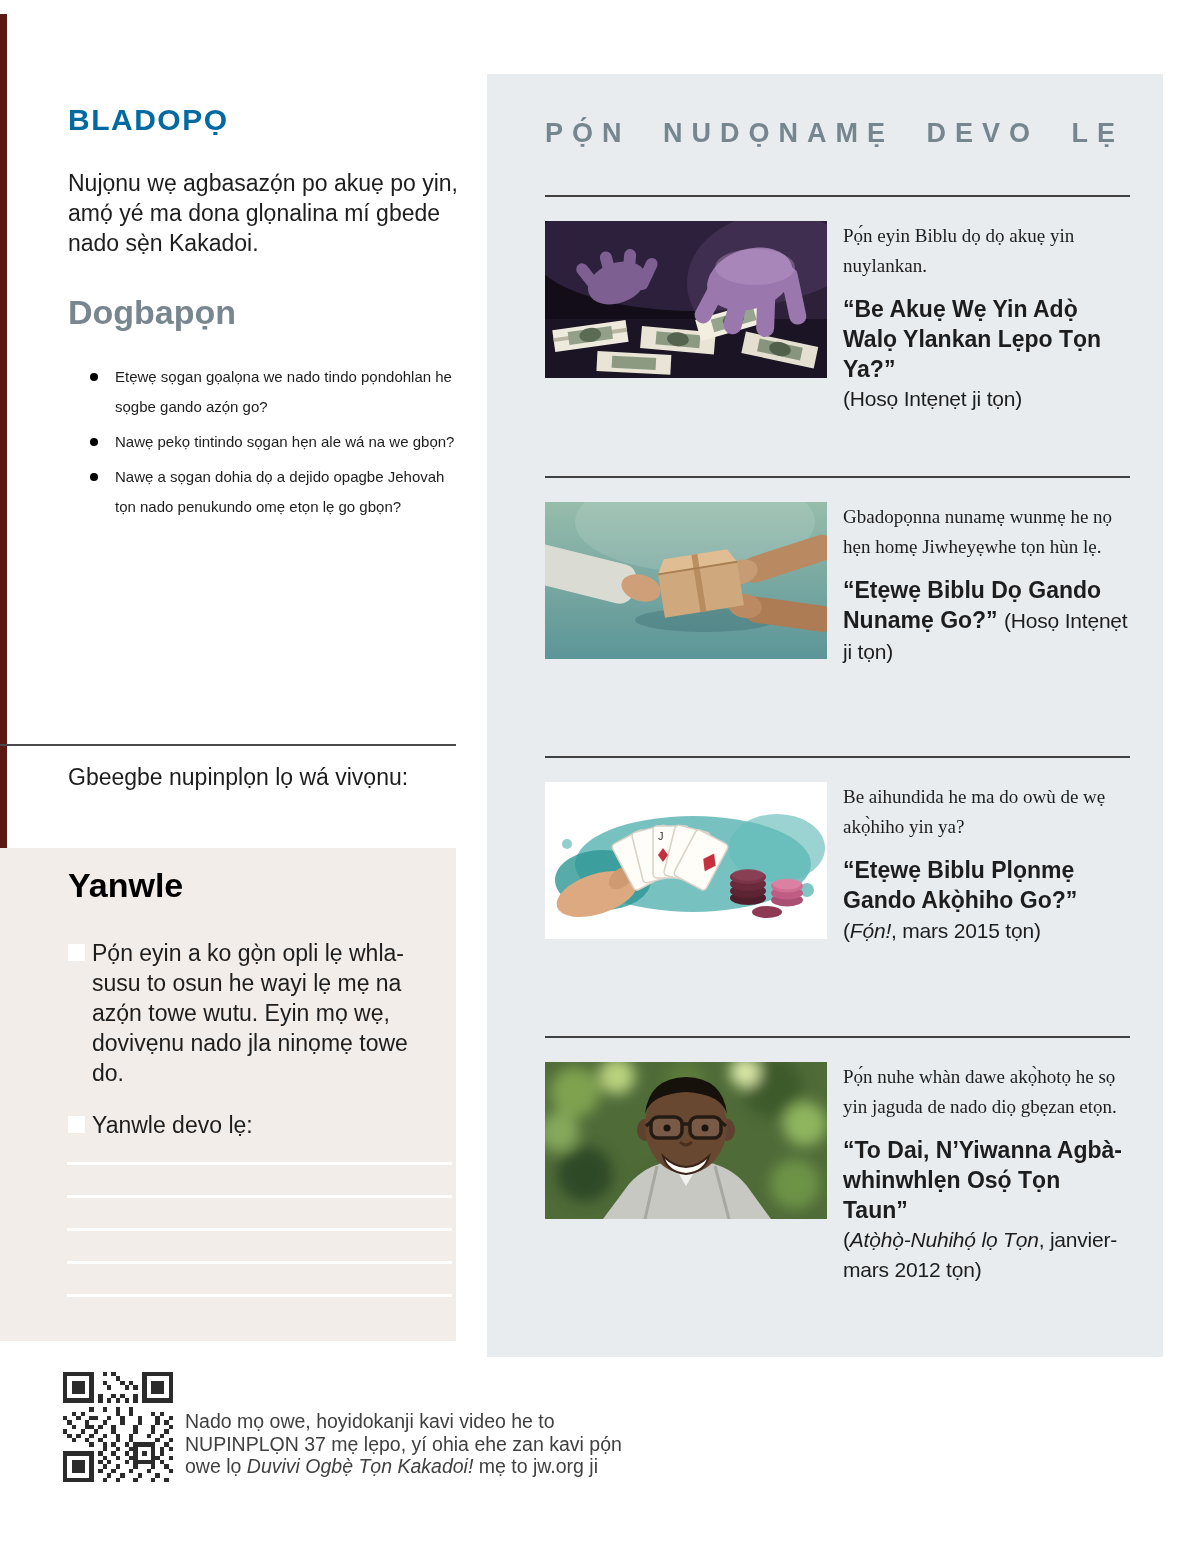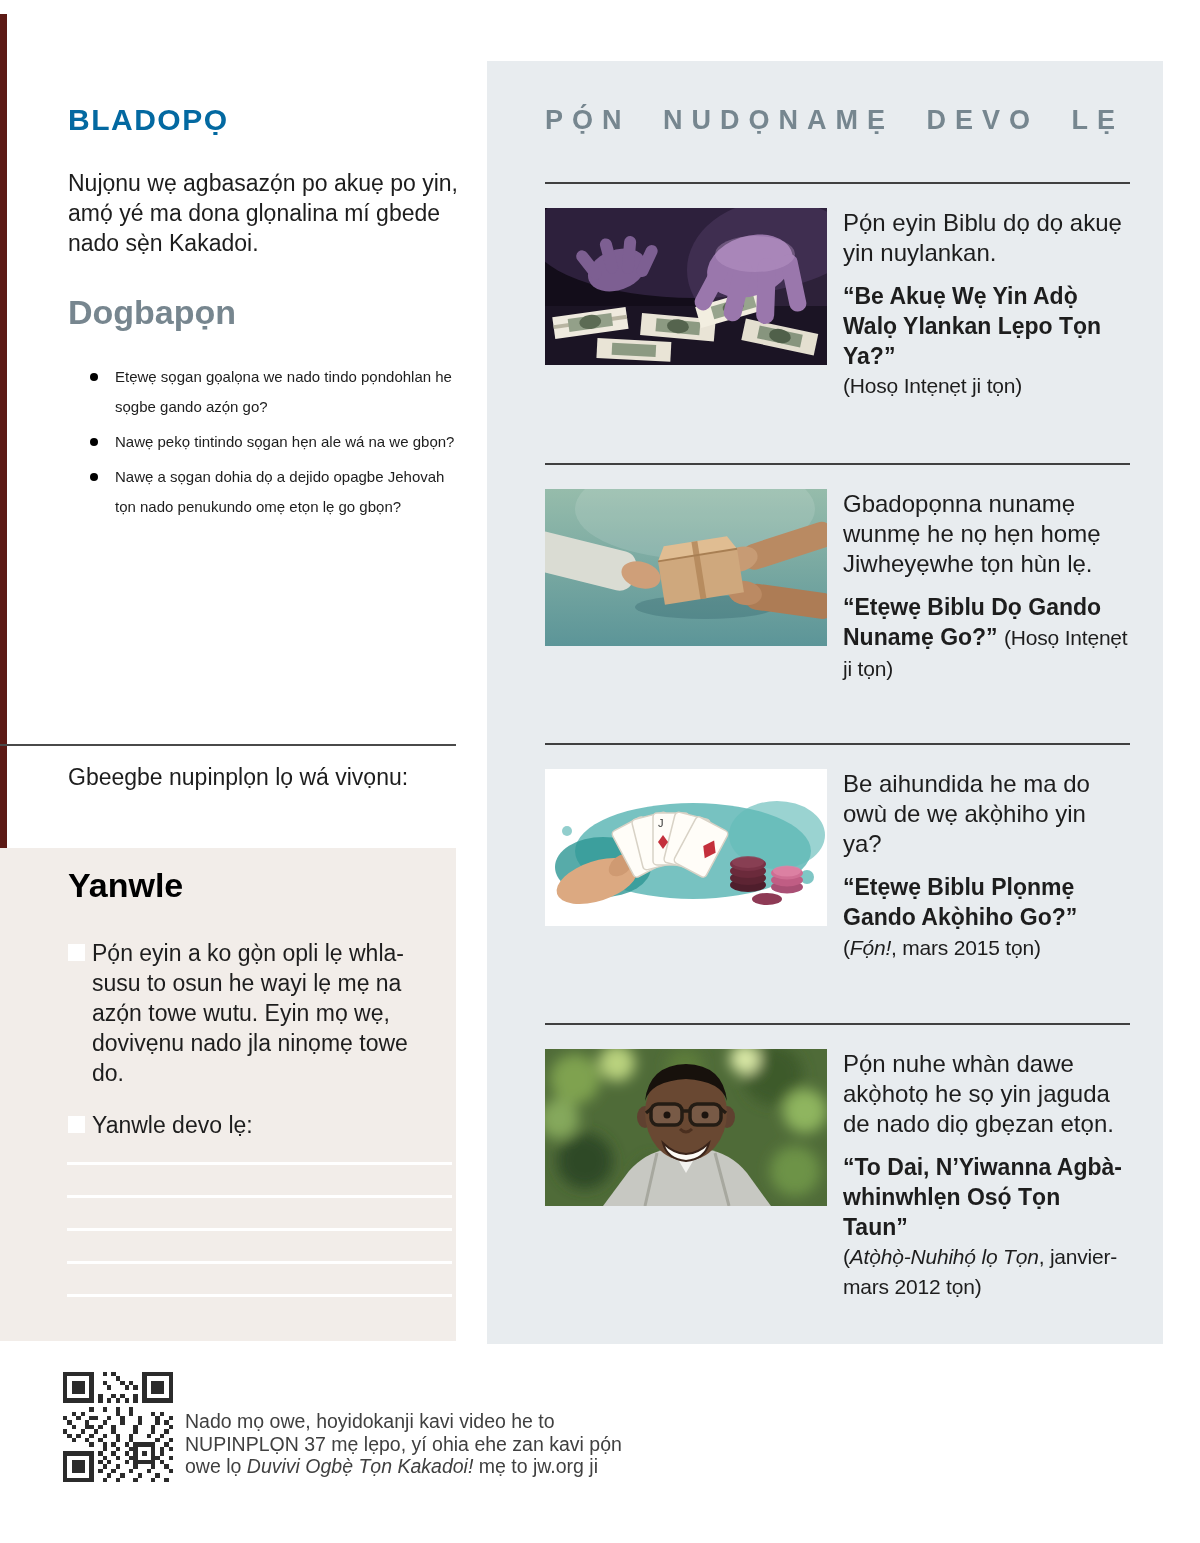--- a/index.html
+++ b/index.html
@@ -25,29 +25,29 @@
   
   .goalbox { position:absolute; left:0; top:848px; width:456px; height:493px; background:#F2EDE9; }
   .goalbox-heading { position:absolute; left:68px; top:18px; font-size:34px; font-weight:bold; color:#000000; }
   .goal-item { position:absolute; left:68px; display:flex; gap:7px; width:356px; }
   .goal-item .cb { flex:0 0 17px; width:17px; height:17px; background:#fff; margin-top:6px; }
   .goal-item .gtxt { font-size:23px; line-height:30px; width:322px; }
   .gi-1 { top:90px; } .gi-2 { top:262px; }
   .write-line { position:absolute; left:67px; width:385px; height:3px; background:#fff; }
 
   
-  .panel { position:absolute; left:487px; top:61px; width:676px; height:1283px; background:#E8ECEF;padding-left:24px; }
+  .panel { position:absolute; left:487px; top:74px; width:676px; height:1283px; background:#E8ECEF;padding-left:24px; }
   .panel-heading { position:absolute; left:58px; top:44px; font-size:27px; font-weight:bold;
                    color:#76868F; letter-spacing:9px; word-spacing:16px; white-space:nowrap; }
   .res { position:absolute; left:58px; width:585px; border-top:2px solid #404040; padding-top:24px; }
   .r1 { top:121px; } .r2 { top:402px; } .r3 { top:682px; } .r4 { top:962px; }
   .row { display:flex; gap:16px; align-items:flex-start; }
   .thumb { width:282px; height:157px; flex:0 0 282px; display:block; }
   .txt { width:287px; }
-  .desc { font-size:24px; line-height:30px; margin-bottom:13px; }
+  .desc { font-size:19px; line-height:30px; margin-bottom:13px;font-family:Liberation Serif, serif; }
   .tl { font-size:23px; line-height:30px; }
   .ttl { font-weight:bold; }
   .ref { font-size:21px; letter-spacing:-0.2px; }
   .ref.block { display:block; }
 
   
   .qr { position:absolute; left:63px; top:1372px; width:110px; height:110px; }
   .footer-note { position:absolute; left:185px; top:1410px; width:520px; font-size:19.5px;
                  line-height:22.5px; color:#404040; }
 </style>

